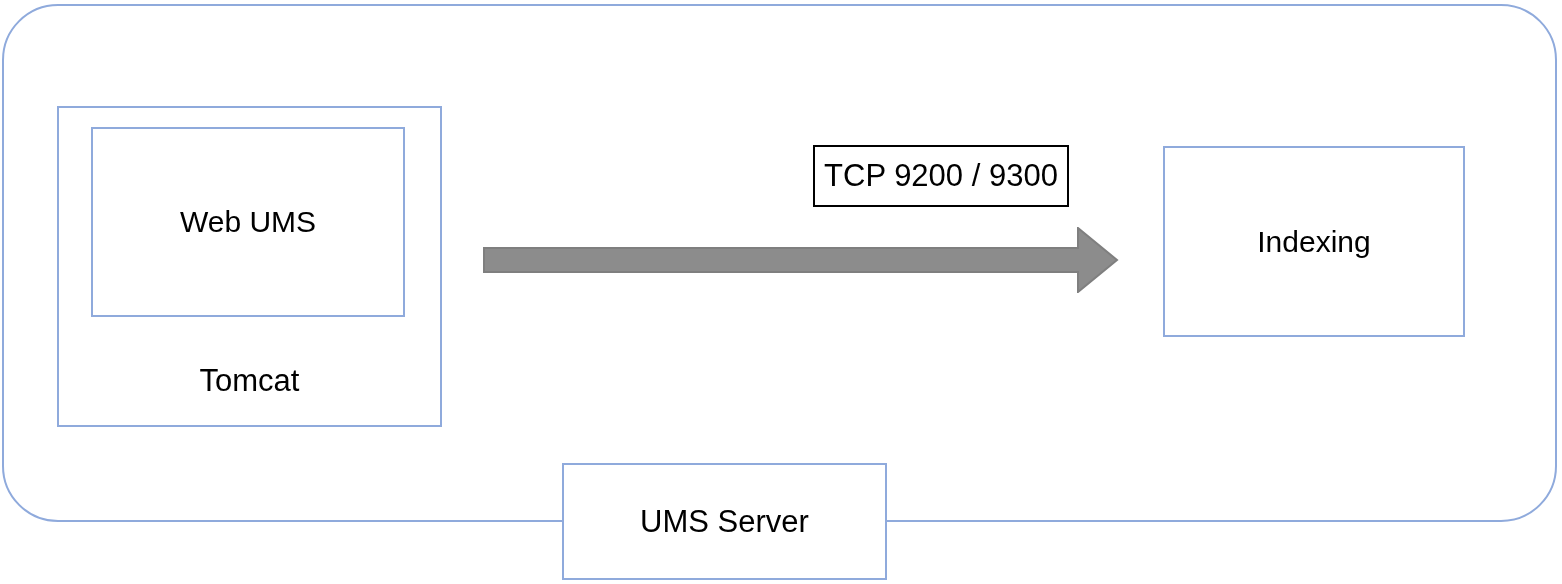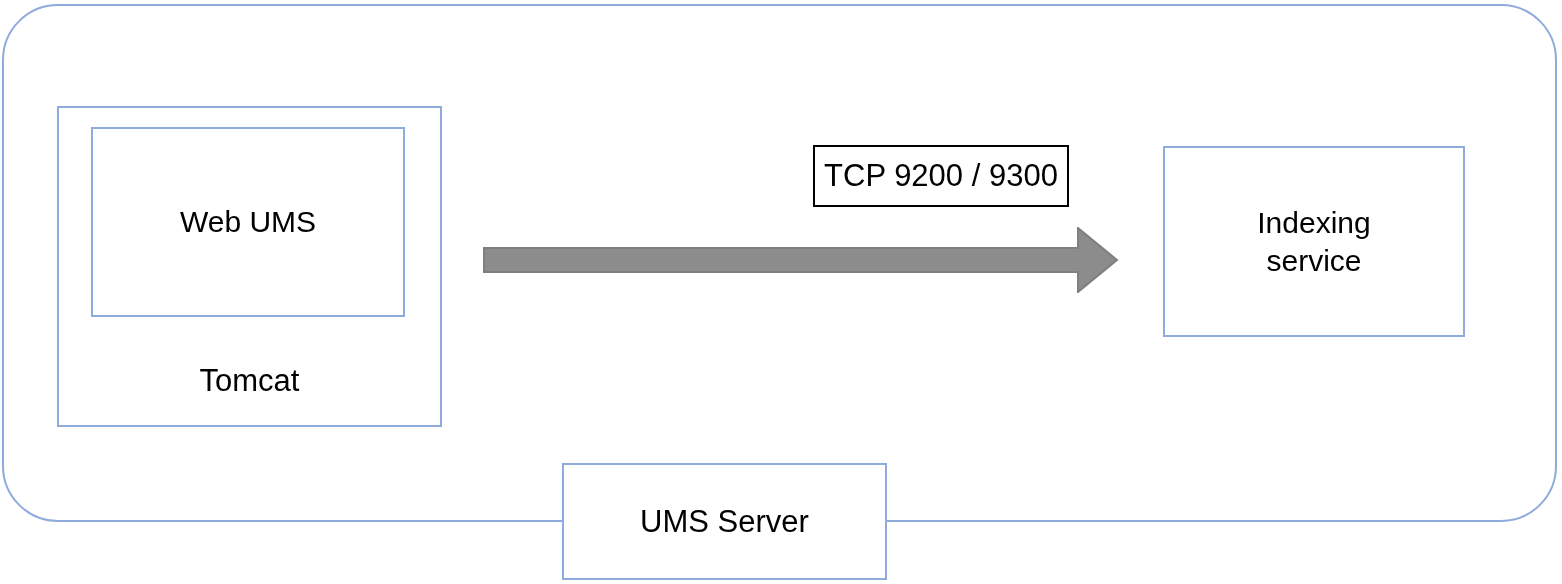--- a/index.html
+++ b/index.html
@@ -125,19 +125,18 @@
 
   <svg class="abs arrow-svg" viewBox="0 0 636 66" aria-hidden="true">
     <polygon points="1,21 595,21 595,1 634,33 595,65 595,45 1,45"></polygon>
   </svg>
 
   <div class="abs tcp-box">TCP 9200 / 9300</div>
 
   <div class="abs node indexing-box two-line">
     <div>
       <span>Indexing</span>
-      <span>service</span>
     </div>
   </div>
 
   <div class="abs node ums-server-box">UMS Server</div>
 
 </div>
 
 </body></html>

